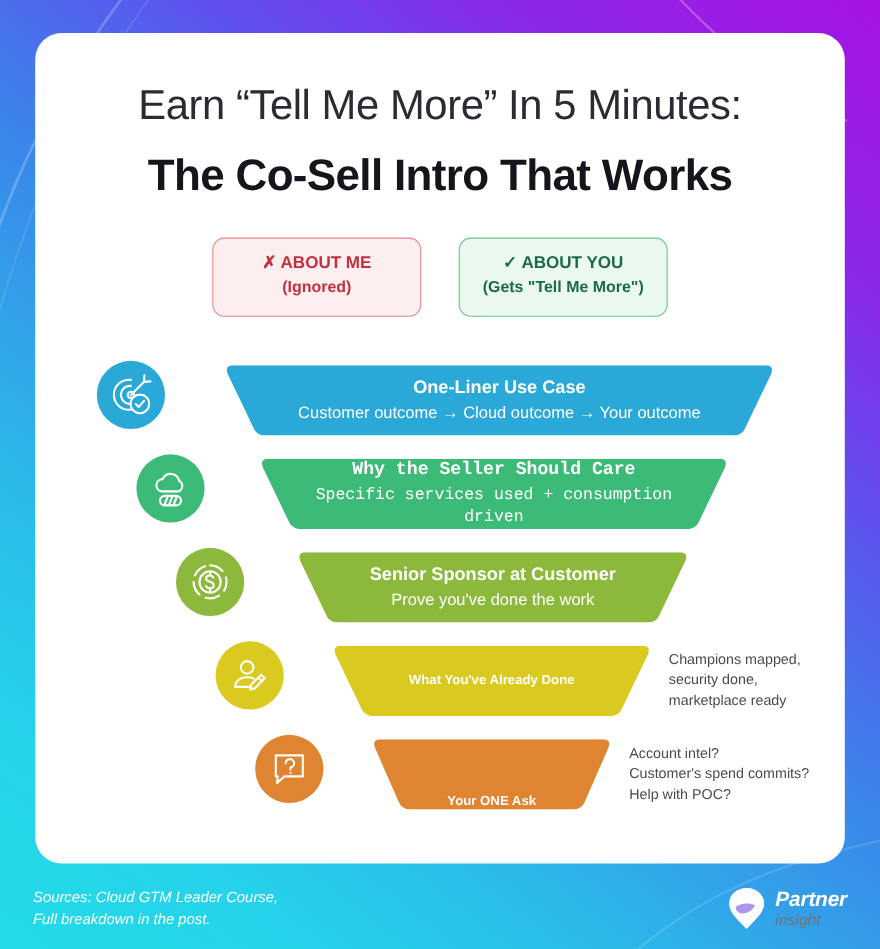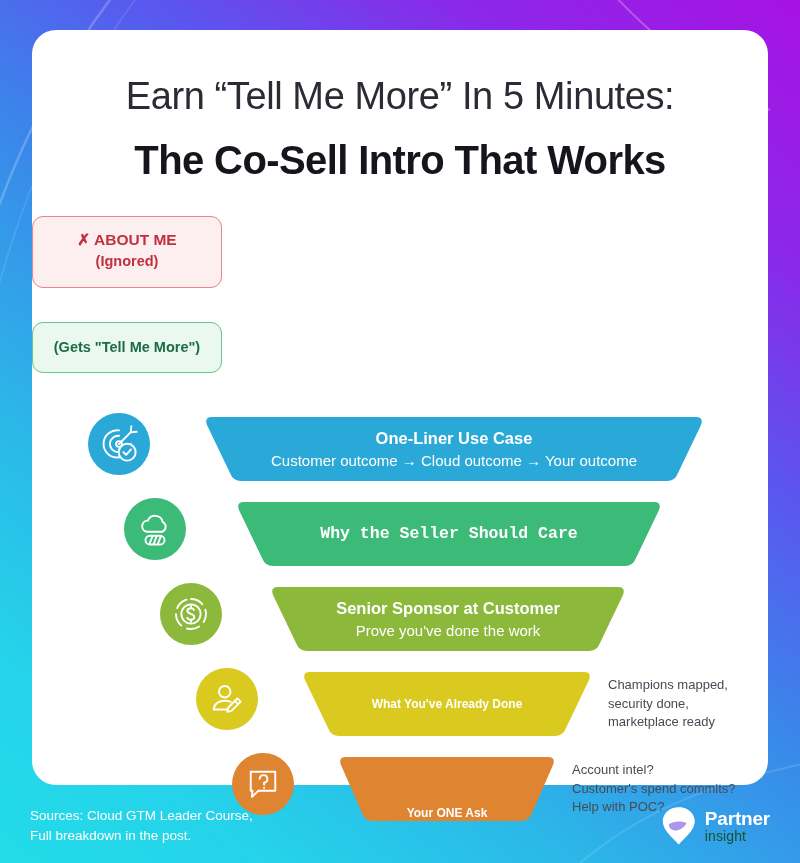--- a/index.html
+++ b/index.html
@@ -36,21 +36,21 @@
     font-size:38px; font-weight:400; color:#2b2b33;
     letter-spacing:-0.4px; line-height:1.18;
   }
   .title-line2 {
     font-size:40px; font-weight:700; color:#15151c;
     letter-spacing:-0.6px; line-height:1.18; margin-top:18px;
   }
 
   
   .compare {
-    display:flex; justify-content:center; gap:34px; margin-top:32px;flex-direction:column;
+    display:flex; justify-content:center; gap:34px; margin-top:32px;
   }
   .cbox {
     width:190px; padding:13px 6px 15px; border-radius:11px;
     text-align:center; border:1.6px solid;
   }
   .cbox.bad  { background:#fdeff0; border-color:#e8848c; }
   .cbox.good { background:#eaf8ef; border-color:#63c78e; }
   .cbox .l1 { font-size:15.5px; font-weight:700; line-height:1.3; }
   .cbox .l2 { font-size:14.5px; font-weight:700; line-height:1.35; margin-top:2px; }
   .cbox.bad .l1, .cbox.bad .l2  { color:#c0303f; }
@@ -85,29 +85,29 @@
 
   .side-note {
     position:absolute; font-size:13px; color:#4a4a55;
     line-height:1.42; top:8px; white-space:pre-line;
   }
 
   
   .footer {
     position:absolute; left:0; bottom:0; width:800px; height:68px;
     z-index:4; display:flex; align-items:center;
-    justify-content:space-between; padding:0 30px 6px 30px;
+    justify-content:space-between; padding:0 30px 6px 30px;font-style:italic;
   }
   .sources {
     font-size:13.5px; color:#ffffff; line-height:1.45; white-space:pre-line;
   }
   .brand { display:flex; align-items:center; gap:9px; }
   .brand-text { line-height:1.05; }
   .brand-name { font-size:19px; font-weight:700; color:#ffffff; letter-spacing:-0.2px; }
-  .brand-sub  { font-size:14px; font-weight:400; color:#14532d; letter-spacing:0.1px; }
+  .brand-sub  { font-size:14px; font-weight:400; color:#737373; letter-spacing:0.1px; }
 </style>
 </head>
 <body>
 
 <svg class="swoosh" id="sw1" viewBox="0 0 300 330">
   <path d="M 190 -20 C 120 60 50 170 10 330" stroke="rgba(255,255,255,0.22)" stroke-width="2.5" fill="none"></path>
   <path d="M 215 -20 C 145 60 75 175 35 330" stroke="rgba(255,255,255,0.12)" stroke-width="1.6" fill="none"></path>
 </svg>
 <svg class="swoosh" id="sw2" viewBox="0 0 260 200">
   <path d="M 60 -10 C 105 40 150 80 230 120" stroke="rgba(255,255,255,0.26)" stroke-width="2" fill="none"></path>
@@ -122,20 +122,21 @@
     <div class="title-line1">Earn “Tell Me More” In 5 Minutes:</div>
     <div class="title-line2">The Co-Sell Intro That Works</div>
   </div>
 
   <div class="compare">
     <div class="cbox bad">
       <div class="l1">✗ ABOUT ME</div>
       <div class="l2">(Ignored)</div>
     </div>
     <div class="cbox good">
+      <div class="l1">✓ ABOUT YOU</div>
       <div class="l2">(Gets "Tell Me More")</div>
     </div>
   </div>
 
   <div class="funnel">
 
     <div class="row">
       <div class="icon-badge" style="left:56px; background:#2aa8d8;">
         <svg width="40" height="40" viewBox="0 0 44 44" fill="none" stroke="#fff" stroke-width="2.1" stroke-linecap="round" stroke-linejoin="round">
           <path d="M22 7 A15 15 0 1 0 35 22"></path>
@@ -170,20 +171,21 @@
         </svg>
       </div>
       <div class="bar" style="left:204px; width:426px;font-family:Liberation Mono, monospace;">
         <div class="bar-bg">
           <svg viewBox="0 0 426 64" preserveAspectRatio="none">
             <path d="M8 0 H418 Q426 0 423 8 L400 56 Q397 64 389 64 H37 Q29 64 26 56 L3 8 Q0 0 8 0 Z" fill="#3cba77"></path>
           </svg>
         </div>
         <div class="bar-txt">
           <div class="bar-title">Why the Seller Should Care</div>
+          <div class="bar-sub">Specific services used + consumption driven</div>
         </div>
       </div>
     </div>
 
     <div class="row">
       <div class="icon-badge" style="left:128px; background:#8cb93c;">
         <svg width="40" height="40" viewBox="0 0 44 44" fill="none" stroke="#fff" stroke-width="2.1" stroke-linecap="round" stroke-linejoin="round">
           <path d="M22 5.5 a16.5 16.5 0 0 1 0 33 a16.5 16.5 0 0 1 0 -33" stroke-dasharray="14 7"></path>
           <circle cx="22" cy="22" r="10.6"></circle>
           <path d="M25.3 17.6 a3.9 3.9 0 0 0 -3.5 -2 c-2.2 0 -3.8 1.2 -3.8 2.9 c0 4.3 7.6 2.3 7.6 6.8

